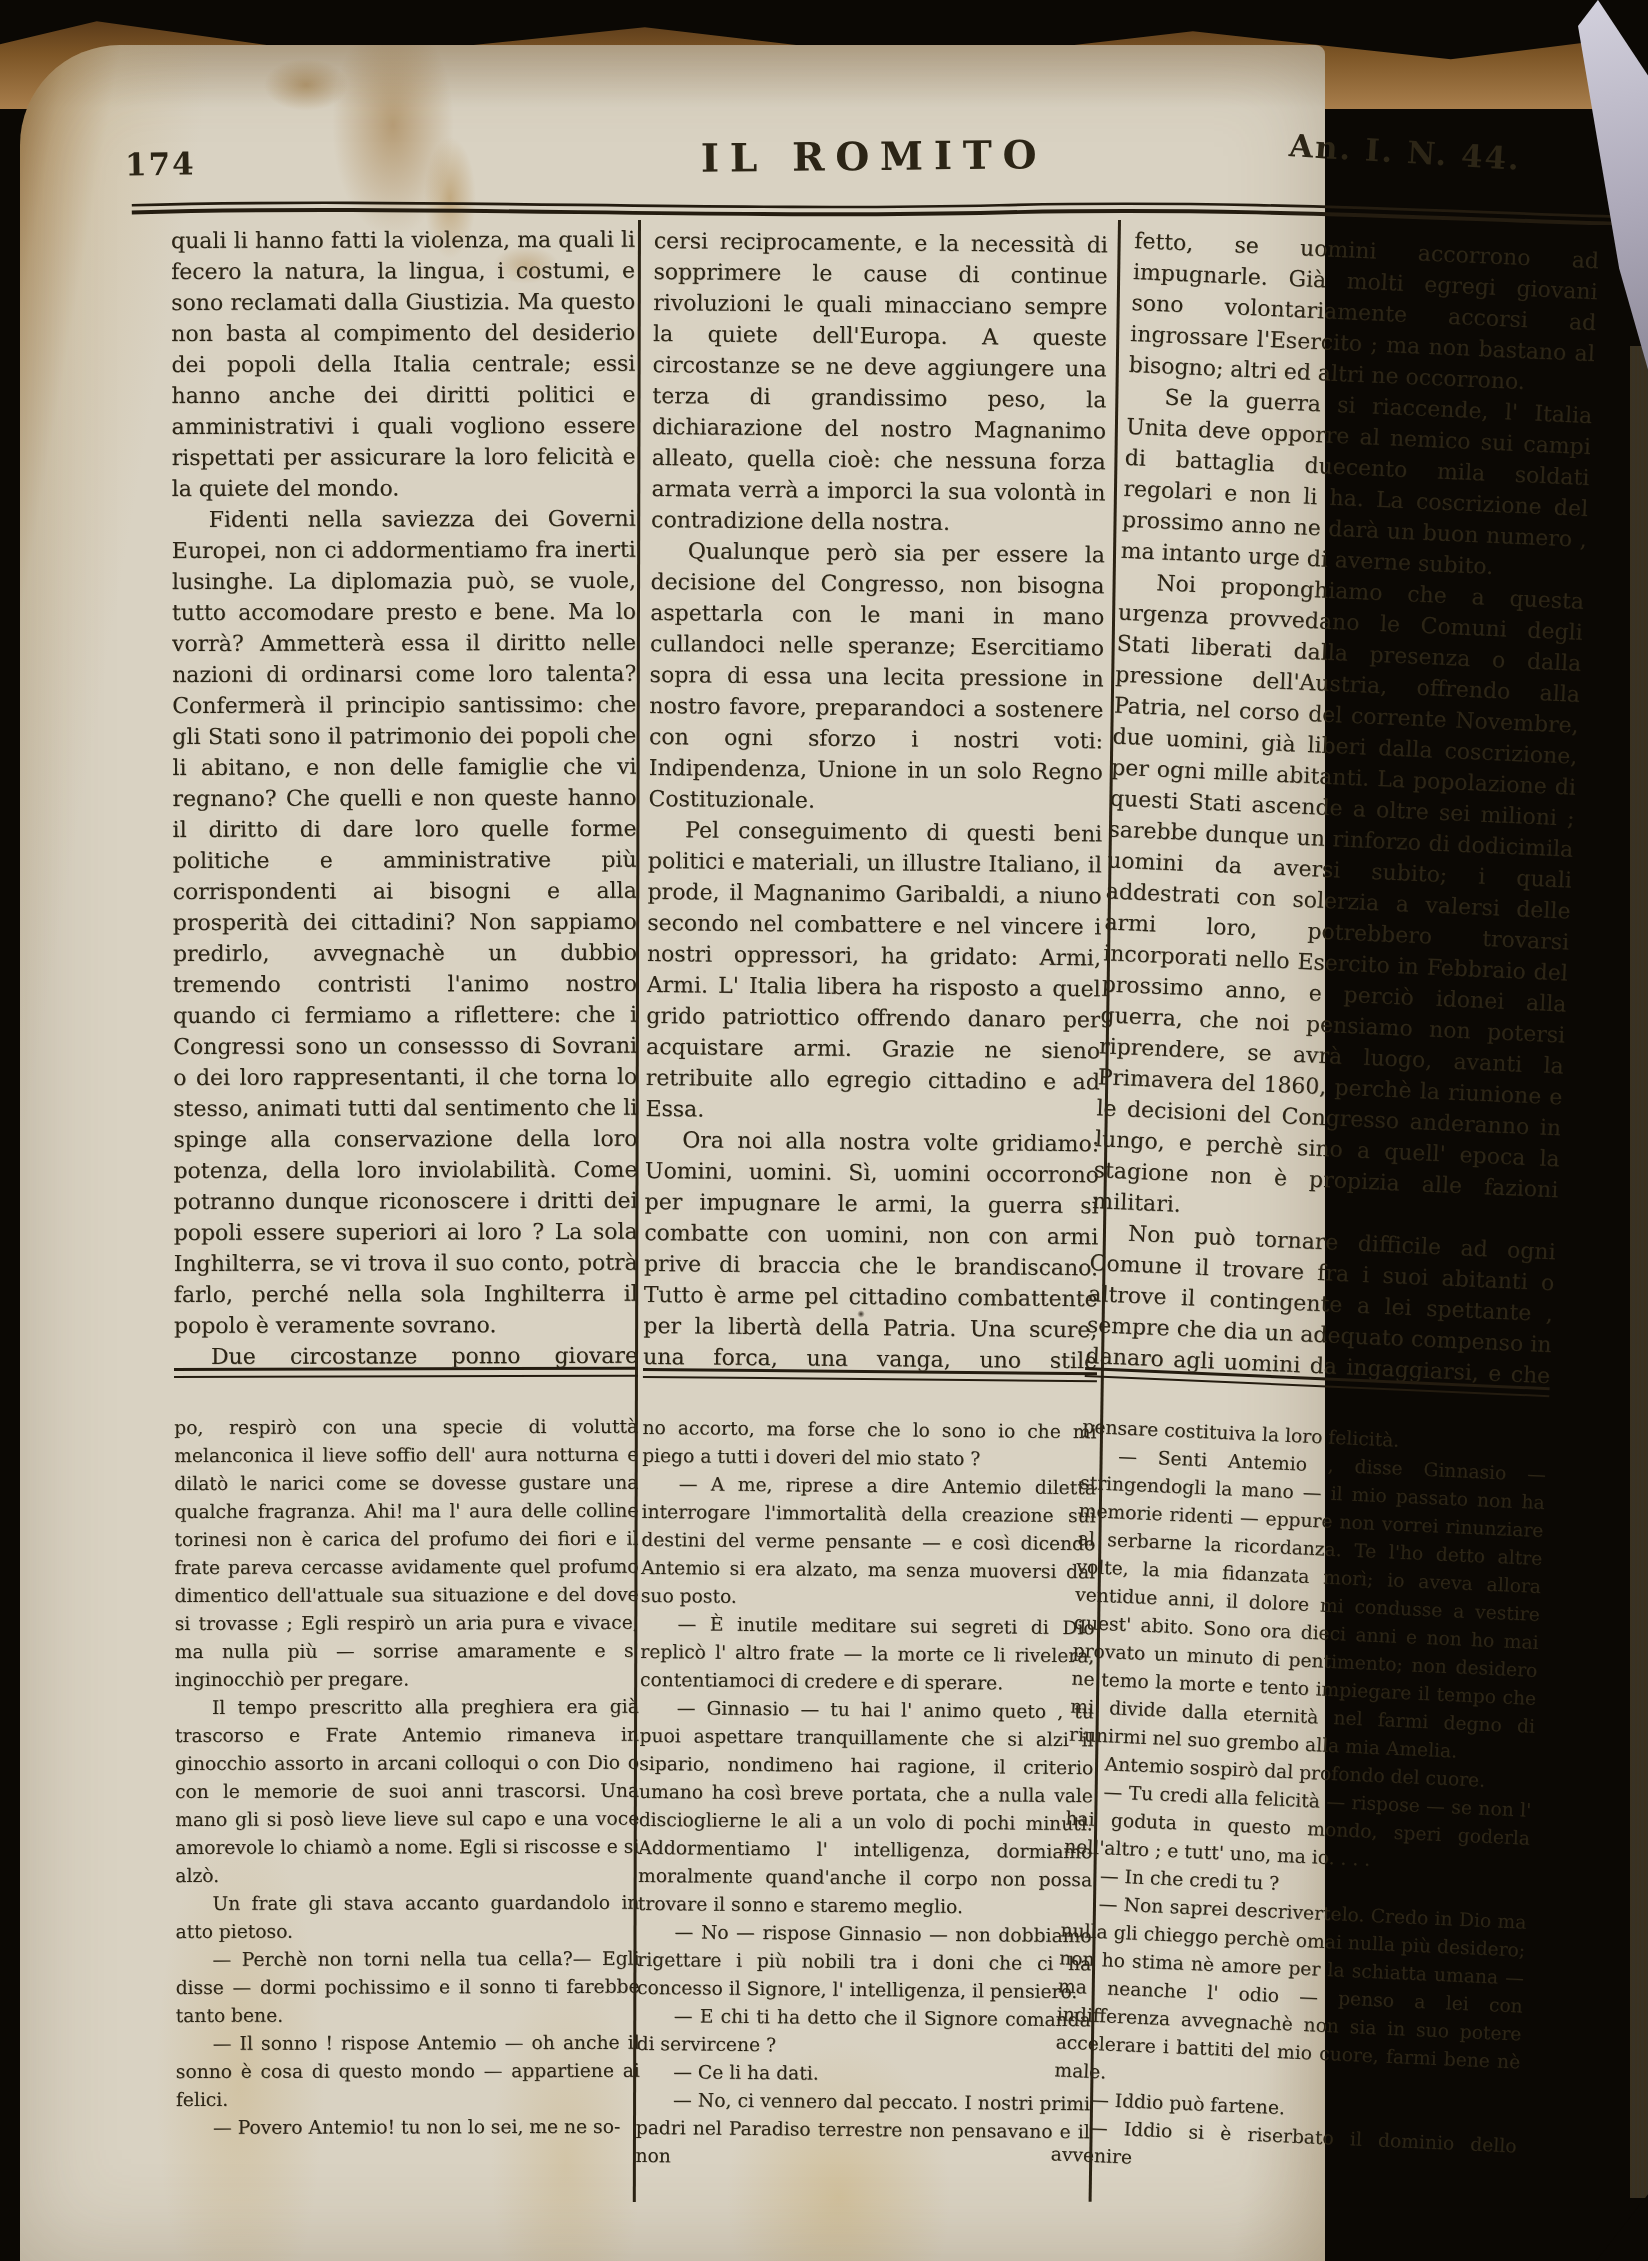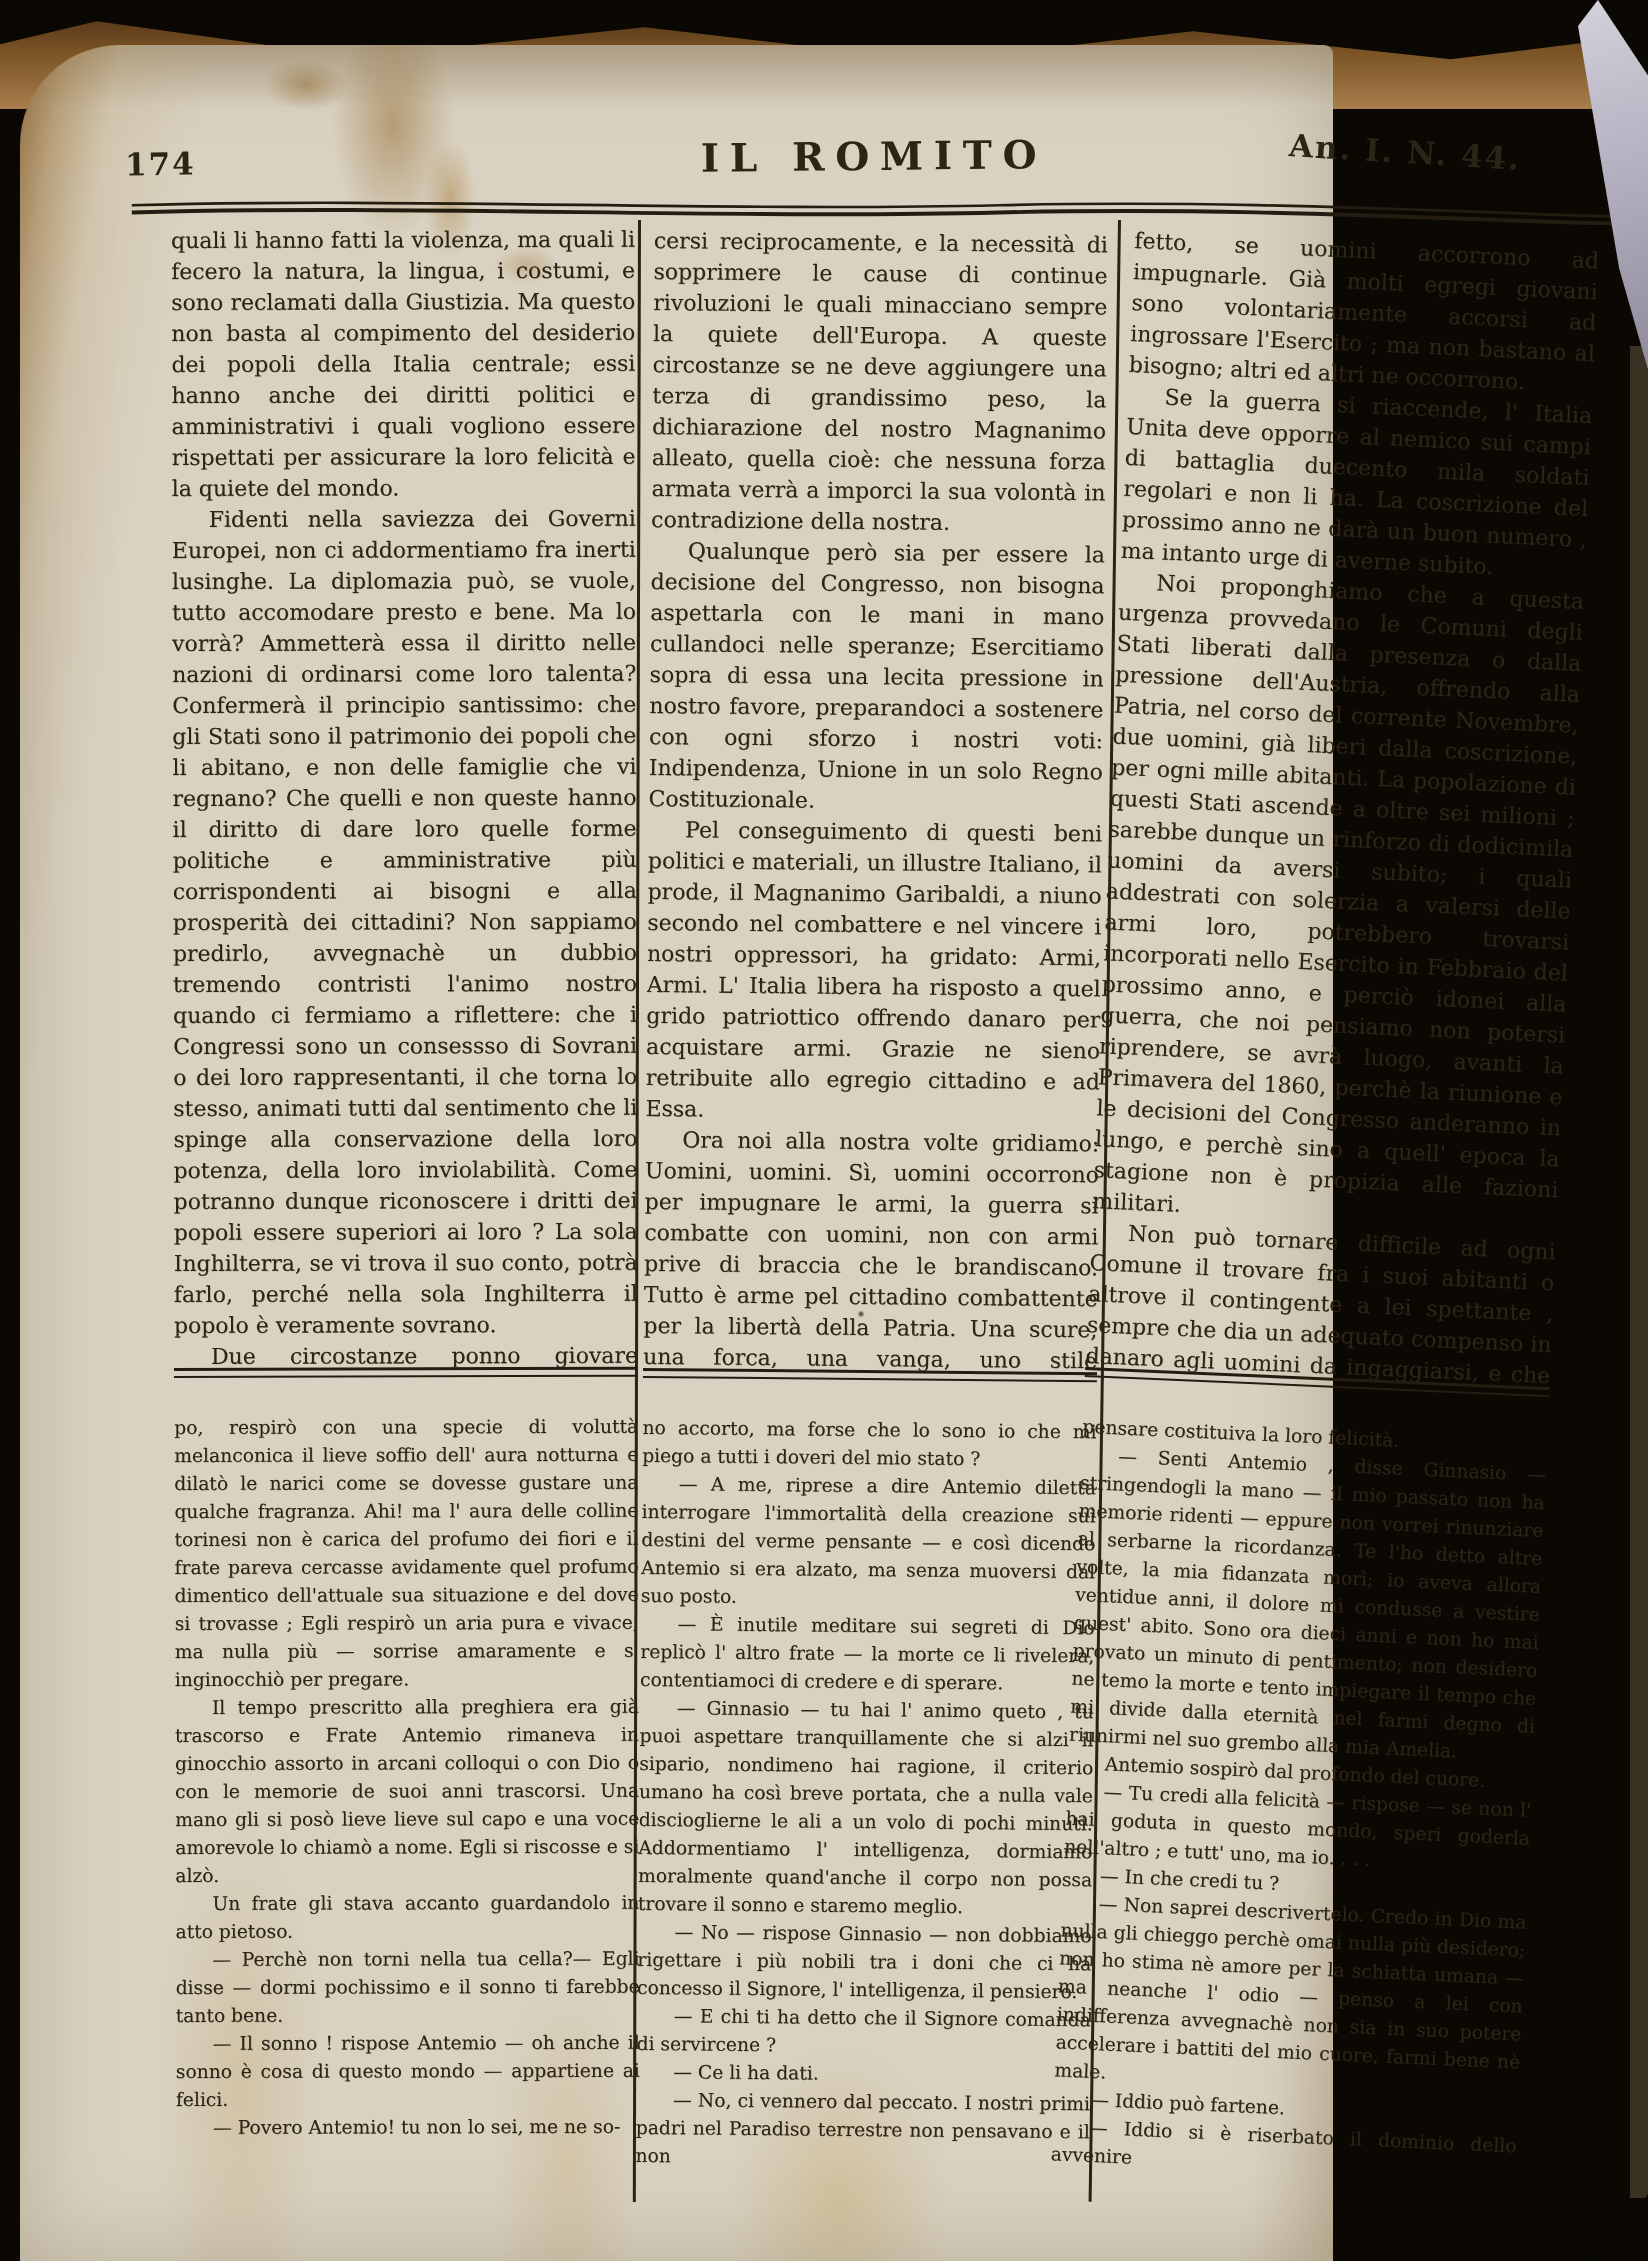--- a/index.html
+++ b/index.html
@@ -25,21 +25,20 @@
       radial-gradient(ellipse 47px 27px at 506px 220px, rgba(150,100,30,.30), transparent 70%),
       radial-gradient(circle 4.7px at 841px 1269px, rgba(25,18,8,.85), transparent 80%),
       radial-gradient(ellipse 147px 280px at 1552px 986px, rgba(196,156,66,.22), transparent 70%),
       radial-gradient(ellipse 160px 220px at 819px 2152px, rgba(188,148,62,.28), transparent 70%),
       radial-gradient(ellipse 120px 373px at 220px 2039px, rgba(182,142,60,.22), transparent 70%),
       radial-gradient(ellipse 107px 280px at 546px 2119px, rgba(182,142,60,.20), transparent 70%),
       linear-gradient(100deg, rgba(146,103,48,.85) 0px, rgba(172,134,78,.55) 47px, rgba(198,176,134,.30) 100px, rgba(216,209,193,0) 193px),
       linear-gradient(180deg, rgba(118,84,40,.32) 0px, rgba(118,84,40,0) 63px),
       linear-gradient(280deg, rgba(150,125,80,.25) 0px, rgba(150,125,80,0) 93px);
     box-shadow:inset 0 0 93px rgba(92,72,40,.28);
-    padding-left:8px;
   }
   .stack-edge{
     position:absolute;right:0;top:346px;width:18.7px;height:1852px;z-index:2;
     background:repeating-linear-gradient(90deg,rgba(146,124,82,.35) 0 2px,rgba(190,172,130,.25) 2px 4.7px);
   }
   .corner-wedge{
     position:absolute;left:1578px;top:0;width:71px;height:373px;z-index:3;
     background:linear-gradient(165deg,#d3d1dd 0%,#aeaaba 55%,#8e8a99 100%);
     clip-path:polygon(28% 0,100% 0,100% 100%,58% 72%,0 7%);
   }

